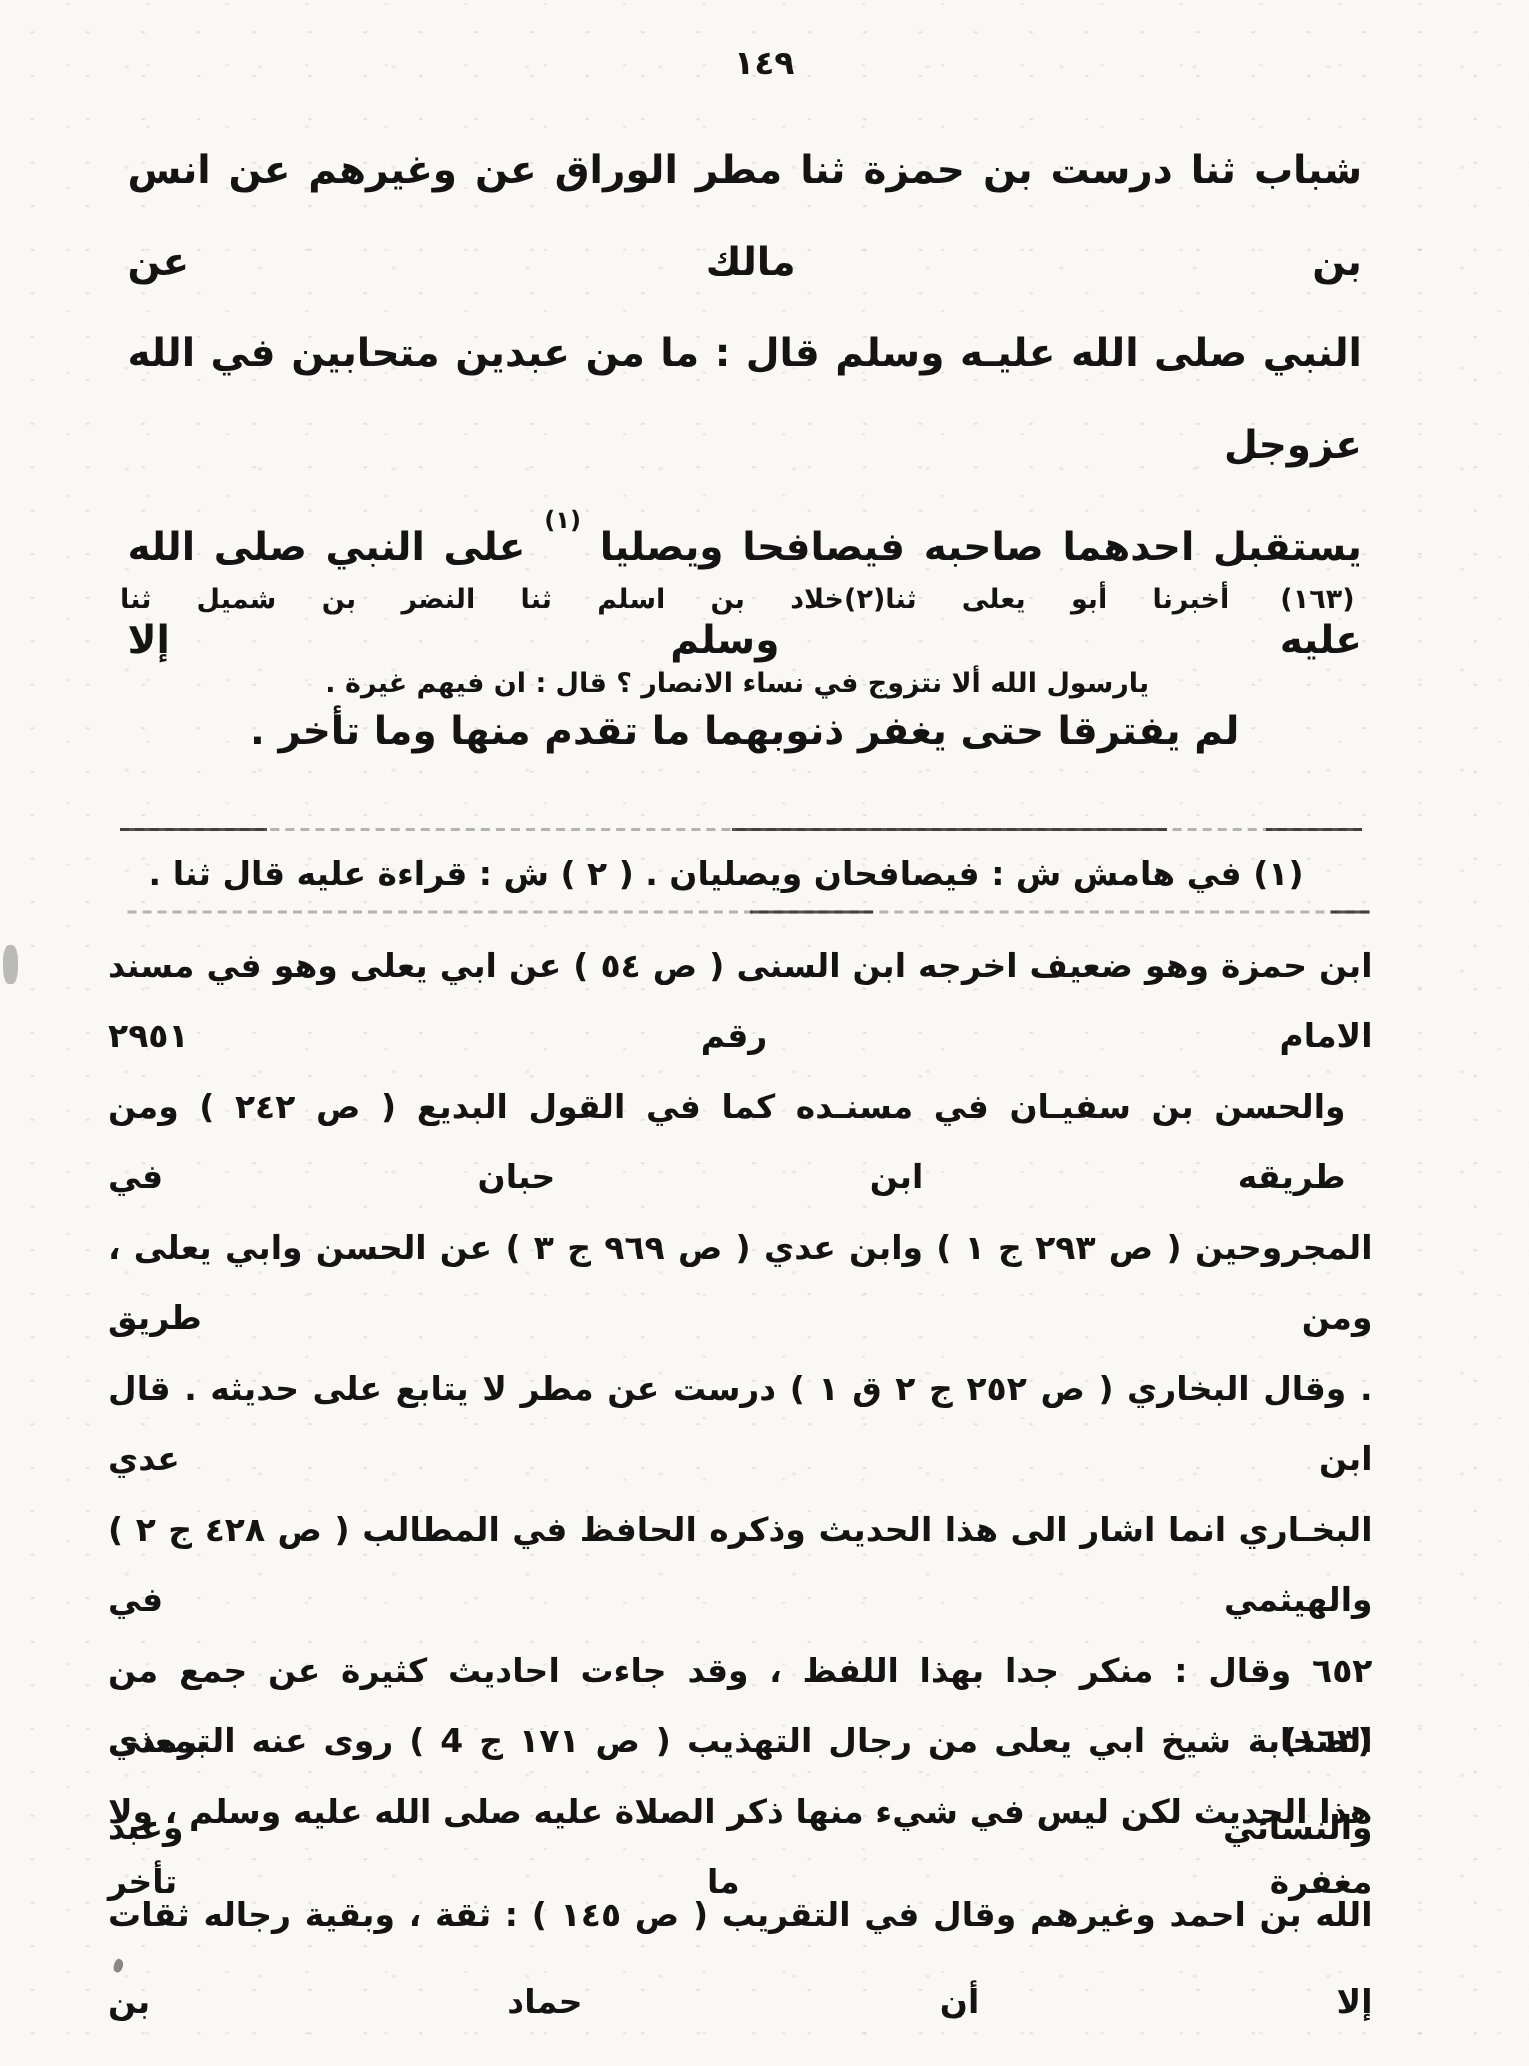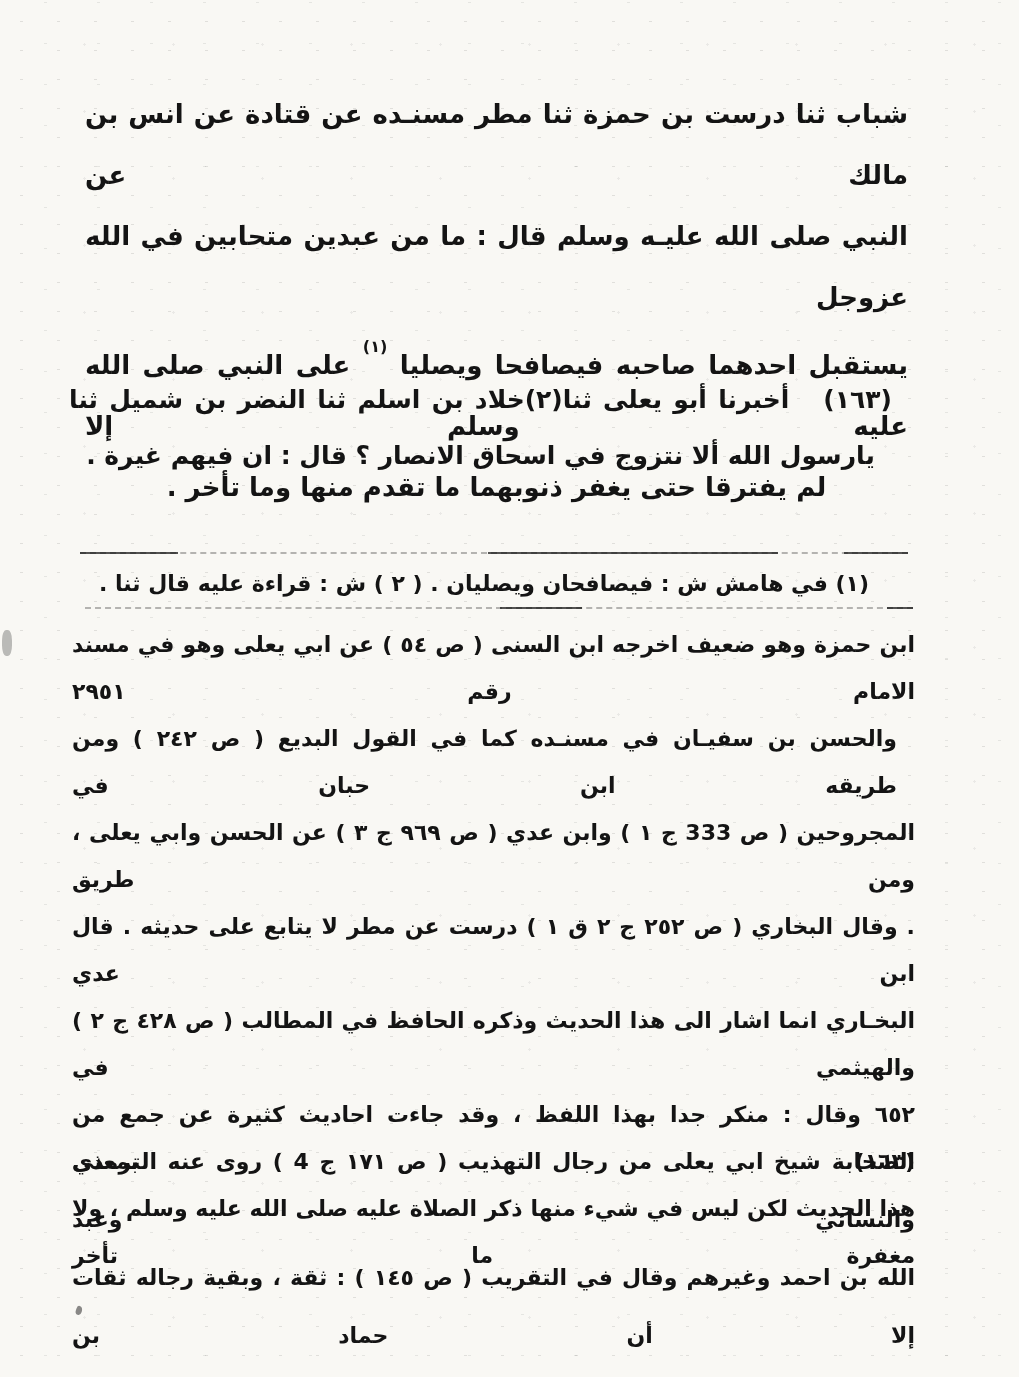--- a/index.html
+++ b/index.html
@@ -28,22 +28,22 @@
   .line{display:block;}
   .j{text-align:justify;text-align-last:justify;}
   .r{text-align:center;}
   
   .main-block{
     position:absolute;top:84px;left:85px;width:823px;
     font-size:26px;line-height:61px;
   }
   
   .hadith-block{
-    position:absolute;top:372px;left:69px;width:823px;
-    font-size:25px;line-height:56px;
+    position:absolute;top:372px;left:80px;width:823px;
+    font-size:18px;line-height:56px;
   }
   .hadith-num{margin-inline-end:34px;}
   sup.fn-mark{
     font-size:0.62em;position:relative;top:-0.75em;font-weight:bold;
   }
   
   .divider{
     position:absolute;height:0;
     border-top:2px dashed rgba(20,20,20,0.30);
   }
@@ -72,50 +72,51 @@
   
   .smudge{position:absolute;border-radius:50%;pointer-events:none;}
   .smudge-1{left:76px;top:1306px;width:6px;height:9px;background:rgba(0,0,0,0.45);transform:rotate(20deg);border-radius:40% 60% 50% 50%;}
   .smudge-2{left:2px;top:630px;width:10px;height:26px;background:rgba(0,0,0,0.25);border-radius:40%;}
 </style>
 </head>
 <body>
 
 <div class="page">
 
+  <div class="page-number">١٤٩</div>
 
   <div class="main-block txt">
-    <span class="line j">شباب ثنا درست بن حمزة ثنا مطر مسنـده عن قتادة عن انس بن مالك عن</span>
+    <span class="line j">شباب ثنا درست بن حمزة ثنا مطر الوراق عن وغيرهم عن انس بن مالك عن</span>
     <span class="line j">النبي صلى الله عليـه وسلم قال : ما من عبدين متحابين في الله عزوجل</span>
     <span class="line j"><span>يستقبل احدهما صاحبه فيصافحا ويصليا</span> <sup class="fn-mark">(١)</sup> <span>على النبي صلى الله عليه وسلم إلا</span></span>
     <span class="line r">لم يفترقا حتى يغفر ذنوبهما ما تقدم منها وما تأخر .</span>
   </div>
 
   <div class="hadith-block txt">
     <span class="line j"><span class="hadith-num">(١٦٣)</span><span>أخبرنا أبو يعلى ثنا(٢)خلاد بن اسلم ثنا النضر بن شميل ثنا</span></span>
-    <span class="line r">يارسول الله ألا نتزوج في اسحاق الانصار ؟ قال : ان فيهم غيرة .</span>
+    <span class="line r">يارسول الله ألا نتزوج في نساء الانصار ؟ قال : ان فيهم غيرة .</span>
   </div>
 
   <div class="divider divider-a">
     <span class="seg" style="left:0;width:98px;"></span>
     <span class="seg" style="left:408px;width:290px;"></span>
     <span class="seg" style="right:0;width:64px;"></span>
   </div>
 
   <div class="fn-variants txt">(١) في هامش  ش : فيصافحان ويصليان .  ( ٢ ) ش : قراءة عليه قال ثنا .</div>
 
   <div class="divider divider-b">
     <span class="seg" style="left:415px;width:82px;"></span>
     <span class="seg" style="right:0;width:26px;"></span>
   </div>
 
   <div class="fn-body txt">
     <span class="line j">ابن حمزة وهو ضعيف اخرجه ابن السنى ( ص ٥٤ ) عن ابي يعلى وهو في مسند الامام رقم ٢٩٥١</span>
     <span class="line j indent1">والحسن بن سفيـان في مسنـده كما في القول البديع ( ص ٢٤٢ ) ومن طريقه ابن حبان في</span>
-    <span class="line j">المجروحين ( ص 333 ج ١ ) وابن عدي ( ص ٩٦٩ ج ٣ ) عن الحسن وابي يعلى ، ومن طريق</span>
+    <span class="line j">المجروحين ( ص ٢٩٣ ج ١ ) وابن عدي ( ص ٩٦٩ ج ٣ ) عن الحسن وابي يعلى ، ومن طريق</span>
     <span class="line j">. وقال البخاري ( ص ٢٥٢ ج ٢ ق ١ ) درست عن مطر لا يتابع على حديثه . قال ابن عدي</span>
     <span class="line j">البخـاري انما اشار الى هذا الحديث وذكره الحافظ في المطالب ( ص ٤٢٨ ج ٢ ) والهيثمي في</span>
     <span class="line j">٦٥٢ وقال : منكر جدا بهذا اللفظ ، وقد جاءت احاديث كثيرة عن جمع من الصحابة بمعنى</span>
     <span class="line j">هذا الحديث لكن ليس في شيء منها ذكر الصلاة عليه صلى الله عليه وسلم ، ولا مغفرة ما تأخر</span>
 
   </div>
 
   <div class="fn-163 txt">
     <span class="line j"><span class="hadith-num">(١٦٣)</span><span>شيخ ابي يعلى من رجال التهذيب ( ص ١٧١ ج 4 ) روى عنه الترمذي والنسائي وعبد</span></span>
     <span class="line j">الله بن احمد وغيرهم وقال في التقريب ( ص ١٤٥ ) : ثقة ، وبقية رجاله ثقات إلا أن حماد بن</span>

